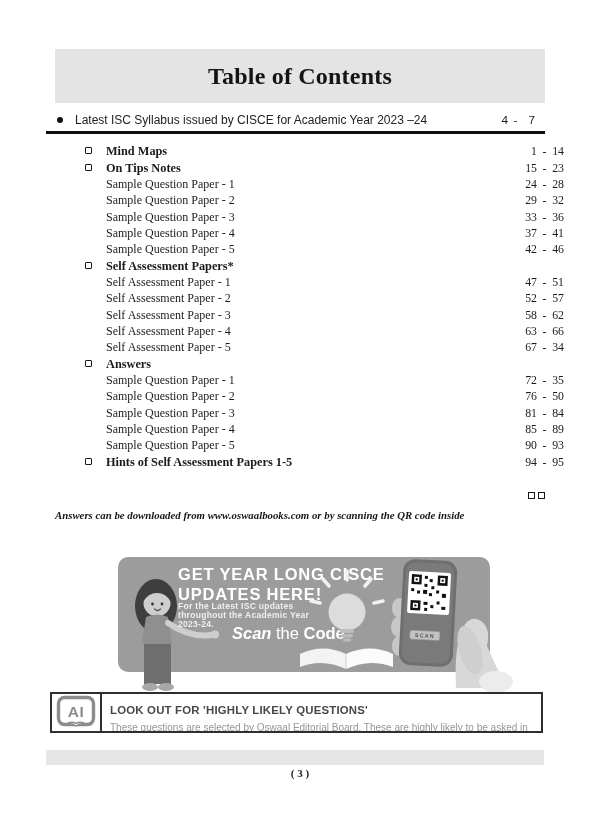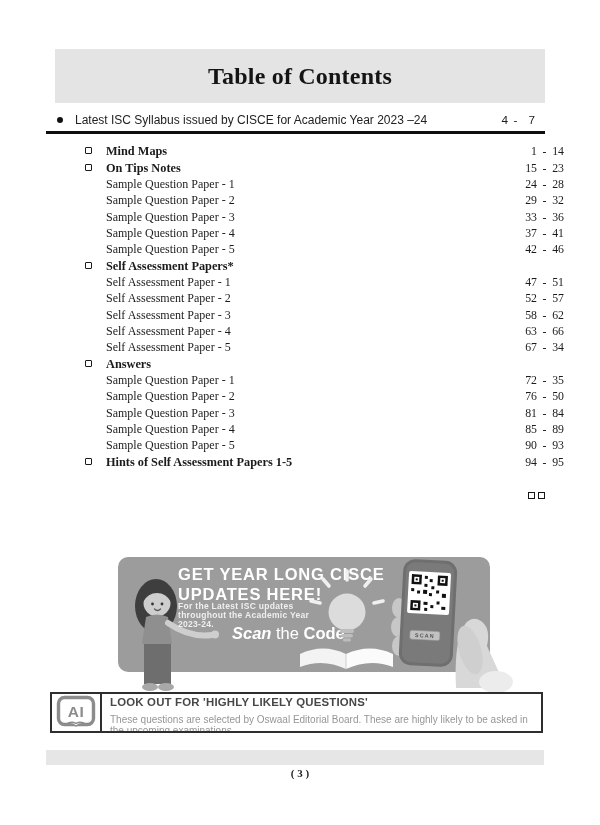--- a/index.html
+++ b/index.html
@@ -67,21 +67,21 @@
 
   
   .highlight-box {
     position:absolute; left:50px; top:692px; width:493px; height:41px;
     border:2px solid #2e2e2e; display:flex; background:#fff;
   }
   .hl-icon-cell {
     width:50px; border-right:2px solid #2e2e2e;
     display:flex; align-items:center; justify-content:center; flex:none;
   }
-  .hl-text-cell { flex:1; padding:2px 8px 0 8px; overflow:hidden; }
+  .hl-text-cell { flex:1; padding:10px 8px 0 8px; overflow:hidden; }
   .hl-heading { font-size:11.4px; font-weight:700; color:#474747; letter-spacing:.2px; white-space:nowrap; }
   .hl-body { font-size:10px; color:#969696; line-height:11.3px; margin-top:6px; width:432px; }
 
   
   .footer-bar { position:absolute; left:46px; top:750px; width:498px; height:15px; background:#e6e6e6; }
   .page-number {
     position:absolute; left:0; top:767px; width:600px; text-align:center;
     font-family:"Liberation Serif", serif; font-weight:700; font-size:11px; color:#1b1b1b;
   }
 </style>
@@ -272,20 +272,21 @@
           <span class="n2">95</span>
         </span>
       </div>
     </div>
 
   <div class="end-marks">
     <span class="sq"></span>
     <span class="sq"></span>
   </div>
 
+  <div class="download-note">Answers can be downloaded from www.oswaalbooks.com or by scanning the QR code inside</div>
 
   <div class="banner-wrap">
     <svg width="400" height="142" viewBox="0 0 400 142">
       <rect x="8" y="7" width="372" height="115" rx="10" fill="#9c9c9c"></rect>
 
       <g>
         <ellipse cx="46" cy="56" rx="21" ry="27" fill="#3e3e3e"></ellipse>
         <circle cx="47" cy="53" r="13.5" fill="#cecece"></circle>
         <path d="M33 52 Q33 37 47 37 Q61 37 61 52 Q56 43 47 43 Q38 43 33 52 Z" fill="#3e3e3e"></path>
         <circle cx="42.5" cy="54" r="1.4" fill="#333"></circle>

